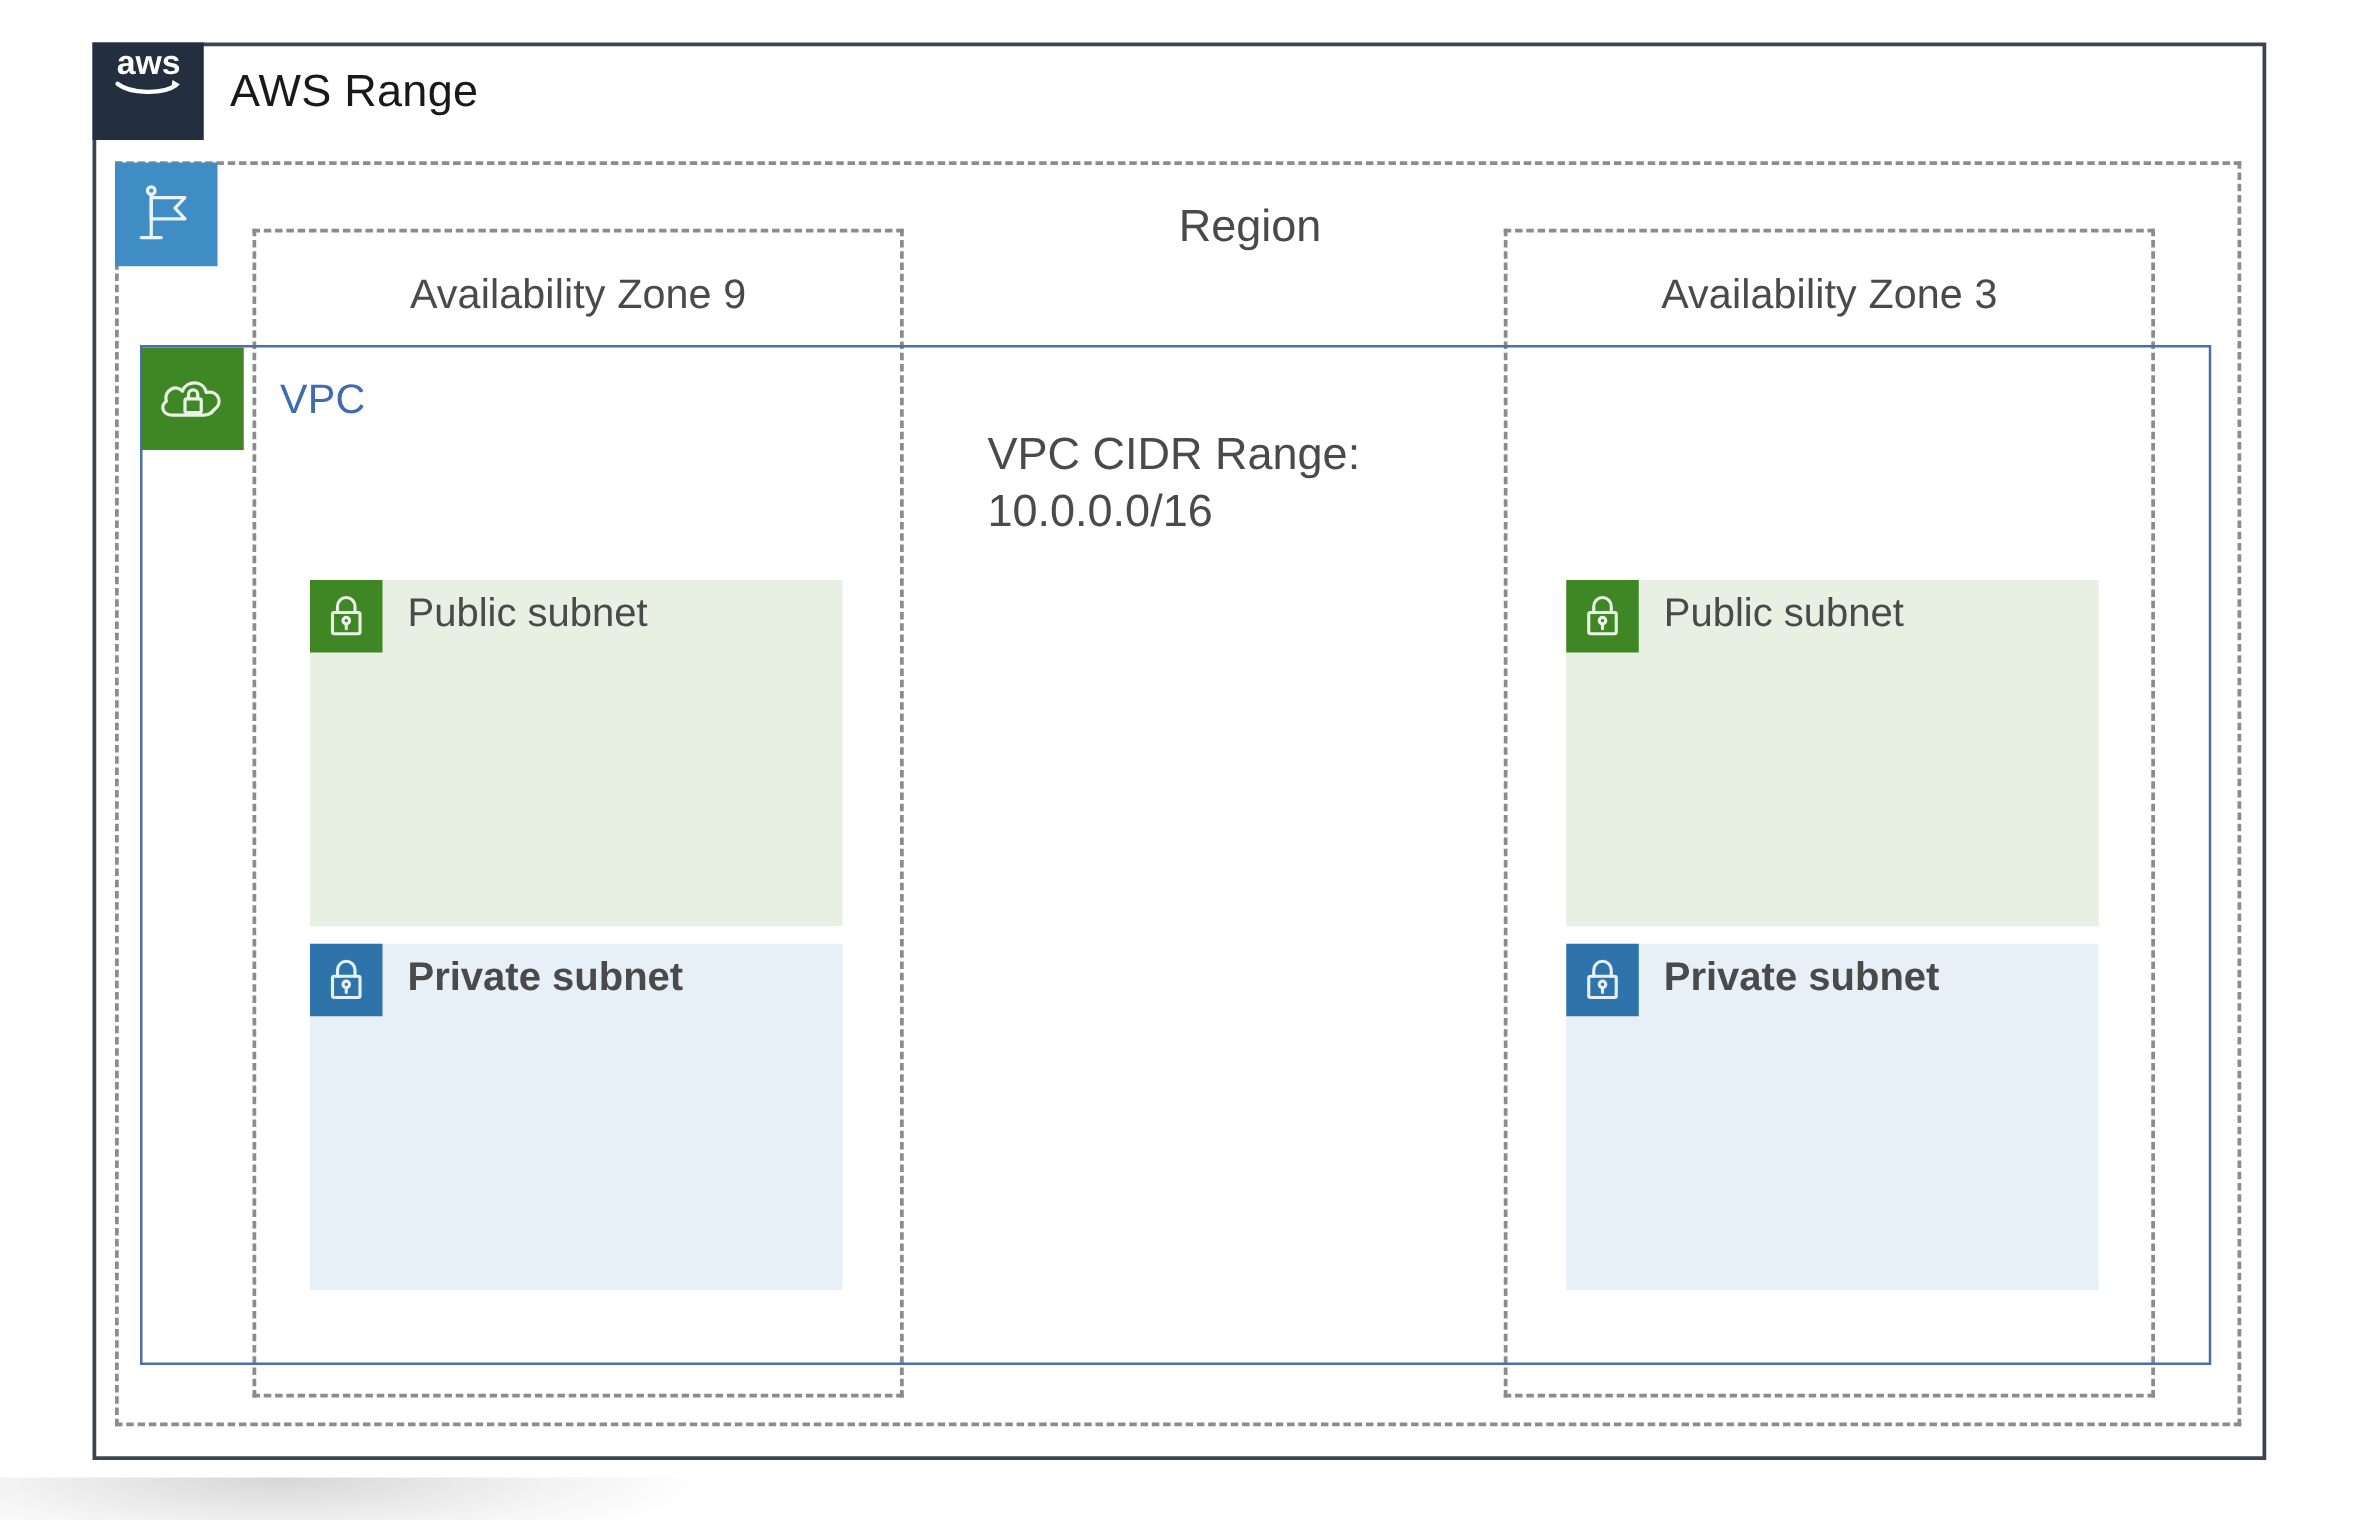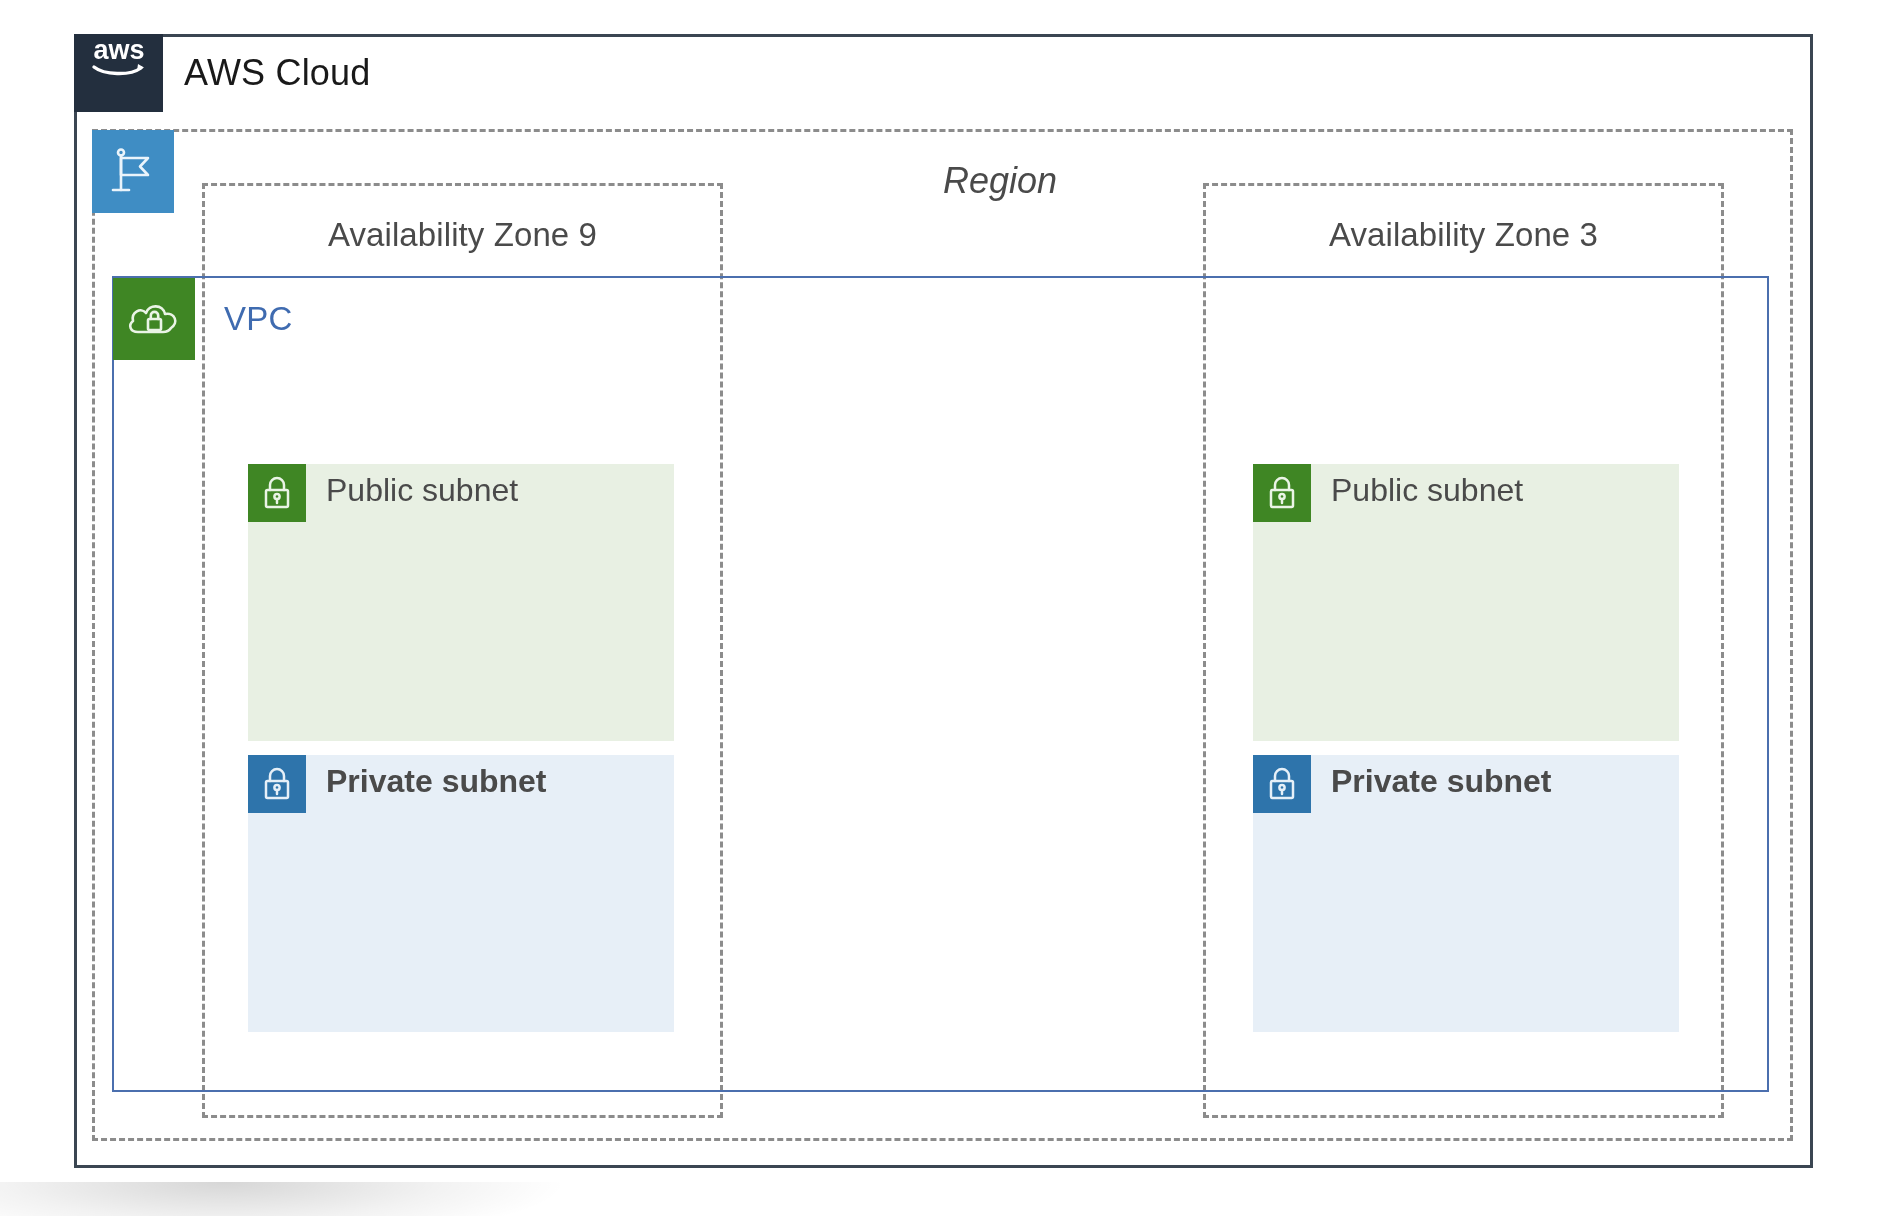--- a/index.html
+++ b/index.html
@@ -98,21 +98,20 @@
   }
 
   .region-title {
     position: absolute;
     left: 800px;
     top: 160px;
     width: 400px;
     text-align: center;
     font-size: 36px;
     color: #4a4a4a;
-    font-style: italic;
   }
 
   .vpc-title {
     position: absolute;
     left: 224px;
     top: 300px;
     font-size: 33px;
     color: #3f6bb0;
     letter-spacing: 0.2px;
   }
@@ -213,21 +212,21 @@
   <div class="aws-cloud-box"></div>
 
   <div class="aws-logo">
     <svg width="62" height="46" viewBox="0 0 62 46" aria-hidden="true">
       <text x="31" y="25" text-anchor="middle" font-family="'Liberation Sans', sans-serif" font-size="27" font-weight="bold" fill="#ffffff">aws</text>
       <path d="M6 33 C16 41, 42 42, 53 34" stroke="#ffffff" stroke-width="3.4" fill="none" stroke-linecap="round"></path>
       <path d="M50 30 L56 33.5 L49 37 Z" fill="#ffffff"></path>
     </svg>
   </div>
 
-  <div class="aws-cloud-title">AWS Cloud</div>
+  <div class="aws-cloud-title">AWS Range</div>
 
   <div class="region-box"></div>
 
   <div class="region-icon">
     <svg width="50" height="52" viewBox="0 0 50 52" aria-hidden="true">
       <g stroke="#eaf4fb" stroke-width="2.6" fill="none" stroke-linecap="round" stroke-linejoin="round">
         <circle cx="13" cy="6.5" r="3"></circle>
         <line x1="13" y1="9.5" x2="13" y2="44"></line>
         <line x1="5" y1="44" x2="21" y2="44"></line>
         <path d="M13 12 L40 12 L32 20.5 L40 29 L13 29 Z"></path>
@@ -251,20 +250,21 @@
         <path d="M13 36 C5 36, 3 29, 8 25 C6 16, 16 11, 21 17 C24 8, 38 8, 40 18
                  C50 16, 54 27, 46 32 C44 35, 41 36, 38 36 Z"></path>
         <rect x="23" y="23" width="13" height="11" rx="1.4"></rect>
         <path d="M25.8 23 L25.8 19.6 A3.7 3.7 0 0 1 33.2 19.6 L33.2 23"></path>
       </g>
     </svg>
   </div>
 
   <div class="vpc-title">VPC</div>
 
+  <div class="cidr-note">VPC CIDR Range: 10.0.0.0/16</div>
 
   <div class="subnet public s-az1-public">
     <span class="subnet-icon">
       <svg width="34" height="36" viewBox="0 0 34 36" aria-hidden="true">
         <g stroke="#eaf4e6" stroke-width="2.5" fill="none" stroke-linecap="round" stroke-linejoin="round">
           <rect x="6" y="15" width="22" height="17" rx="1.4"></rect>
           <path d="M10 15 L10 10 A7 7 0 0 1 24 10 L24 15"></path>
           <circle cx="17" cy="21.5" r="2.6"></circle>
           <line x1="17" y1="24.1" x2="17" y2="28"></line>
         </g>

